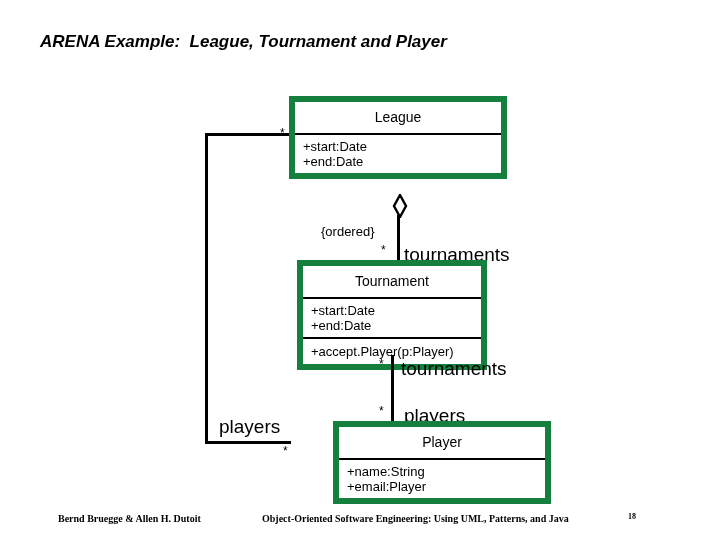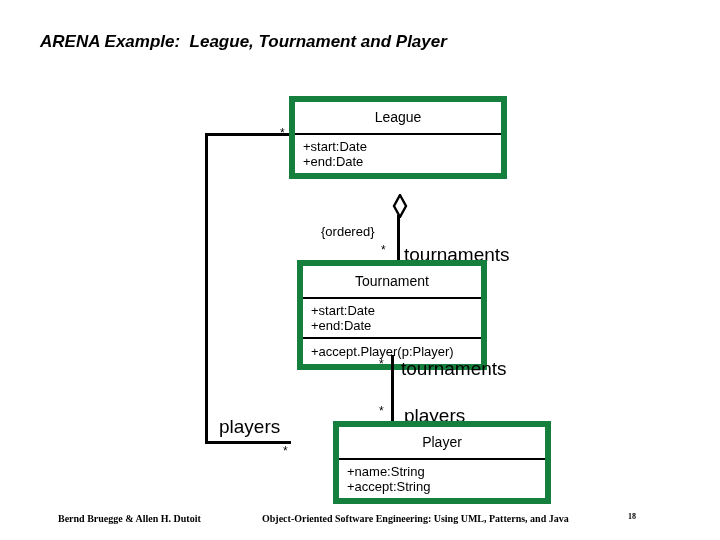--- a/index.html
+++ b/index.html
@@ -176,21 +176,21 @@
   <div class="mult-label" style="left:379px; top:357px;">*</div>
   <div class="assoc-label" style="left:401px; top:358px;">tournaments</div>
 
   <div class="mult-label" style="left:379px; top:404px;">*</div>
   <div class="assoc-label" style="left:404px; top:405px;">players</div>
 
   <div class="uml-class" style="left:289px; top:421px; width:218px;margin-left:44px;">
     <div class="uml-compartment compartment-name">Player</div>
     <div class="uml-compartment compartment-list divider">
       <div>+name:String</div>
-      <div>+accept:String</div>
+      <div>+email:Player</div>
     </div>
   </div>
 
   <div class="footer-text footer-left">Bernd Bruegge &amp; Allen H. Dutoit</div>
   <div class="footer-text footer-center">Object-Oriented Software Engineering: Using UML, Patterns, and Java</div>
   <div class="footer-text footer-page">18</div>
 
 </div>
 
 </body></html>

